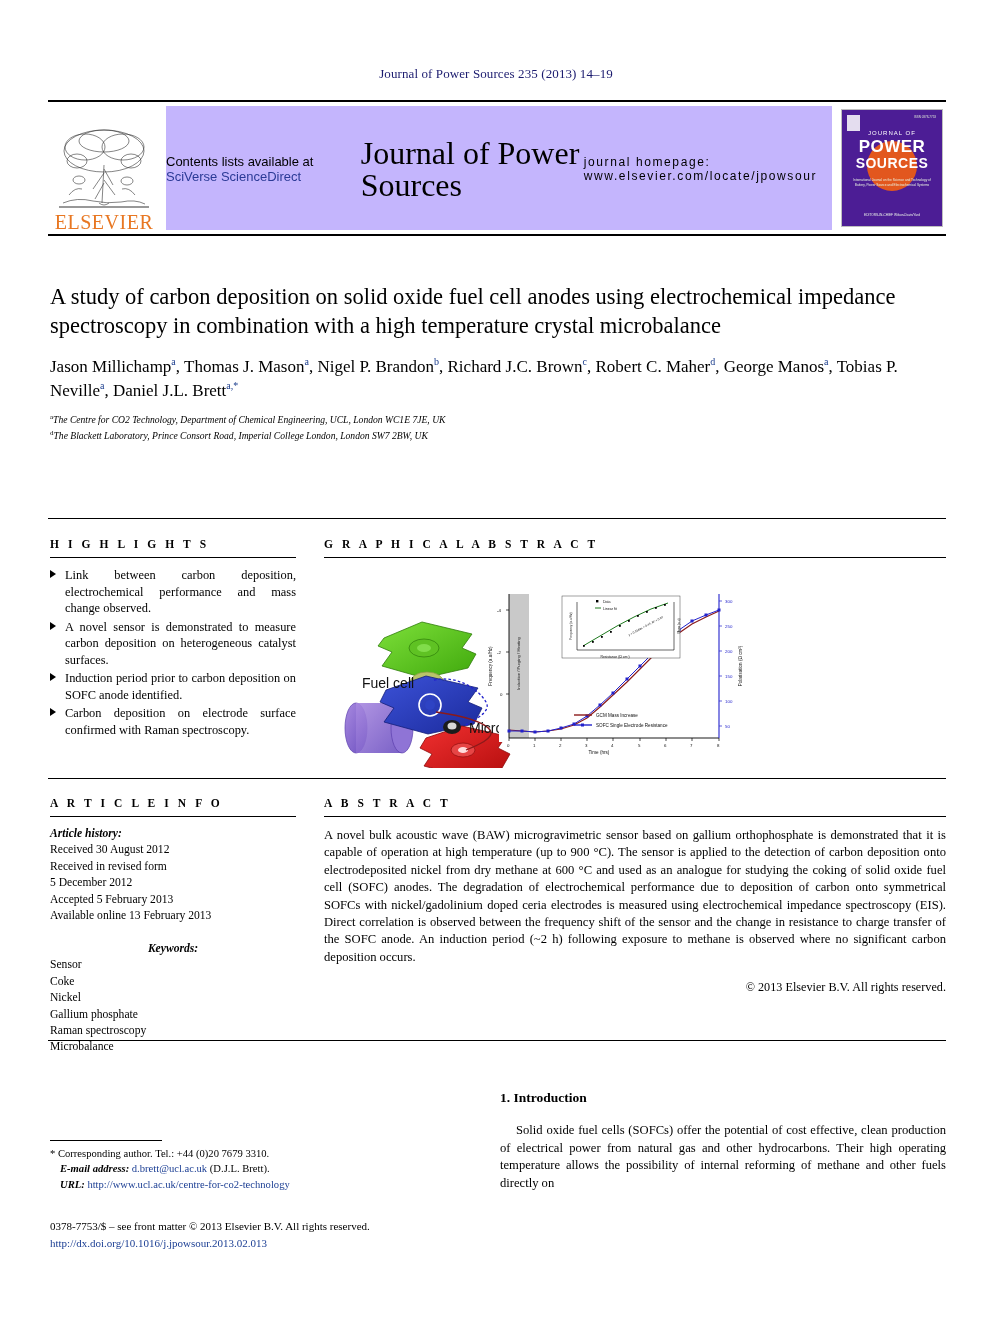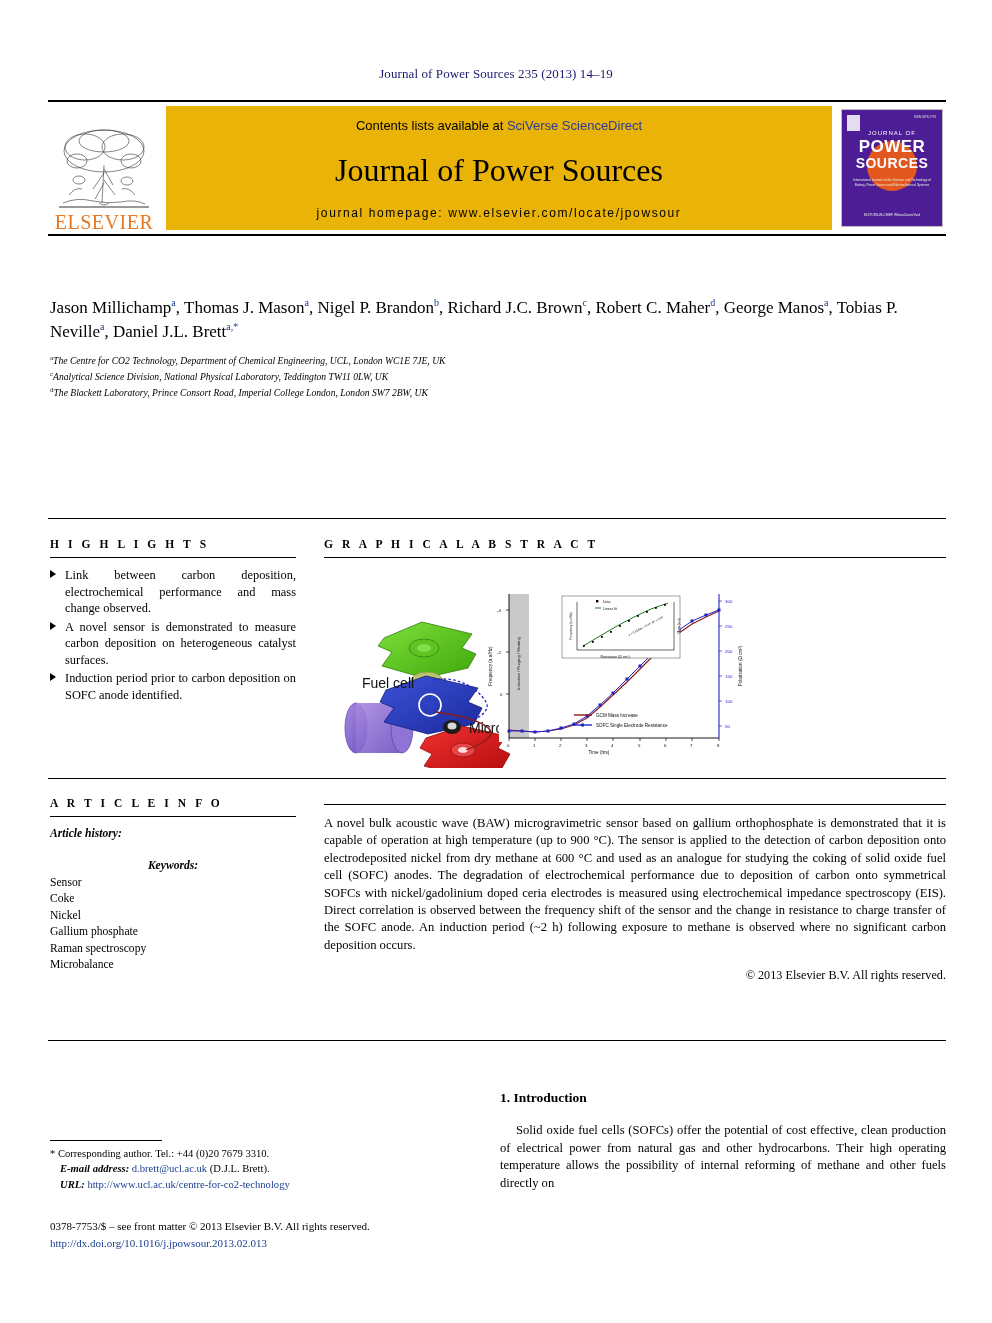--- a/index.html
+++ b/index.html
@@ -67,24 +67,24 @@
   .elsevier-word {
     font-family: "Liberation Serif", serif;
     font-size: 20px;
     letter-spacing: 0.5px;
     color: #e87722;
     line-height: 1;
     margin-top: 1px;
   }
   .contents-box {
     flex: 1 1 auto;
-    background: #eab308;
+    background: #c4b5fd;
     margin: 4px 6px 4px 6px;
     display: flex;
-    flex-direction: column;
+    flex-direction: row;
     align-items: center;
     justify-content: space-between;
     padding: 12px 0 10px 0;
     box-sizing: border-box;
   }
   .contents-line {
     font-family: "Liberation Sans", sans-serif;
     font-size: 13px;
     color: #000;
   }
@@ -409,37 +409,38 @@
           <div class="cover-sub">International Journal on the Science and Technology of Battery, Power Source and Electrochemical Systems</div>
           <div class="cover-ed">EDITORS-IN-CHIEF
 Wilson-Davis/Yard</div>
         </div>
       </div>
 
     </div>
   </div>
 
   <div class="title-block">
+    <h1 class="paper-title">A study of carbon deposition on solid oxide fuel cell anodes using electrochemical impedance spectroscopy in combination with a high temperature crystal microbalance</h1>
     <div class="authors"><span>Jason Millichamp</span><sup>a</sup>, <span>Thomas J. Mason</span><sup>a</sup>, <span>Nigel P. Brandon</span><sup>b</sup>, <span>Richard J.C. Brown</span><sup>c</sup>, <span>Robert C. Maher</span><sup>d</sup>, <span>George Manos</span><sup>a</sup>, <span>Tobias P. Neville</span><sup>a</sup>, <span>Daniel J.L. Brett</span><sup>a,*</sup></div>
     <div class="affiliations">
         <div><sup>a</sup>The Centre for CO2 Technology, Department of Chemical Engineering, UCL, London WC1E 7JE, UK</div>
-        <div><sup>c</sup>Analytical Science Division, National Physical Laboratory, Teddington TW11 0LW, UK</div>
         <div><sup>d</sup>The Blackett Laboratory, Prince Consort Road, Imperial College London, London SW7 2BW, UK</div>
       </div>
   </div>
 
   <div class="rule-full" style="top:518px;"></div>
 
   <div class="col-left" style="top:538px;">
     <div class="sec-head">H I G H L I G H T S</div>
     <div class="hr-thin"></div>
     <ul class="highlights-list">
         <li><span class="tri"></span>Link between carbon deposition, electrochemical performance and mass change observed.</li>
         <li><span class="tri"></span>A novel sensor is demonstrated to measure carbon deposition on heterogeneous catalyst surfaces.</li>
         <li><span class="tri"></span>Induction period prior to carbon deposition on SOFC anode identified.</li>
+        <li><span class="tri"></span>Carbon deposition on electrode surface confirmed with Raman spectroscopy.</li>
       </ul>
   </div>
 
   <div class="col-right" style="top:538px;">
     <div class="sec-head">G R A P H I C A L   A B S T R A C T</div>
     <div class="hr-thin"></div>
 
     <div class="ga-figure">
       <svg width="622" height="198" viewBox="0 0 622 198">
         <defs>
@@ -622,35 +623,43 @@
     </div>
   </div>
 
   <div class="rule-full" style="top:778px;"></div>
 
   <div class="col-left" style="top:797px;">
     <div class="sec-head">A R T I C L E   I N F O</div>
     <div class="hr-thin"></div>
     <div class="info-block">
       <div class="ital">Article history:</div>
+      <div id="history-lines">
+          <div>Received 30 August 2012</div>
+          <div>Received in revised form</div>
+          <div>5 December 2012</div>
+          <div>Accepted 5 February 2013</div>
+          <div>Available online 13 February 2013</div>
+        </div>
     </div>
     <div class="kw-block">
       <div class="ital">Keywords:</div>
       <div id="keyword-lines">
           <div>Sensor</div>
           <div>Coke</div>
           <div>Nickel</div>
           <div>Gallium phosphate</div>
           <div>Raman spectroscopy</div>
           <div>Microbalance</div>
         </div>
     </div>
   </div>
 
   <div class="col-right" style="top:797px;">
+    <div class="sec-head">A B S T R A C T</div>
     <div class="hr-thin"></div>
     <div class="abstract-text">A novel bulk acoustic wave (BAW) microgravimetric sensor based on gallium orthophosphate is demonstrated that it is capable of operation at high temperature (up to 900 °C). The sensor is applied to the detection of carbon deposition onto electrodeposited nickel from dry methane at 600 °C and used as an analogue for studying the coking of solid oxide fuel cell (SOFC) anodes. The degradation of electrochemical performance due to deposition of carbon onto symmetrical SOFCs with nickel/gadolinium doped ceria electrodes is measured using electrochemical impedance spectroscopy (EIS). Direct correlation is observed between the frequency shift of the sensor and the change in resistance to charge transfer of the SOFC anode. An induction period (~2 h) following exposure to methane is observed where no significant carbon deposition occurs.</div>
     <div class="abstract-copy">© 2013 Elsevier B.V. All rights reserved.</div>
   </div>
 
   <div class="rule-full" style="top:1040px;"></div>
 
   <div class="intro-head">1. Introduction</div>
   <div class="intro-body">Solid oxide fuel cells (SOFCs) offer the potential of cost effective, clean production of electrical power from natural gas and other hydrocarbons. Their high operating temperature allows the possibility of internal reforming of methane and other fuels directly on</div>
 

